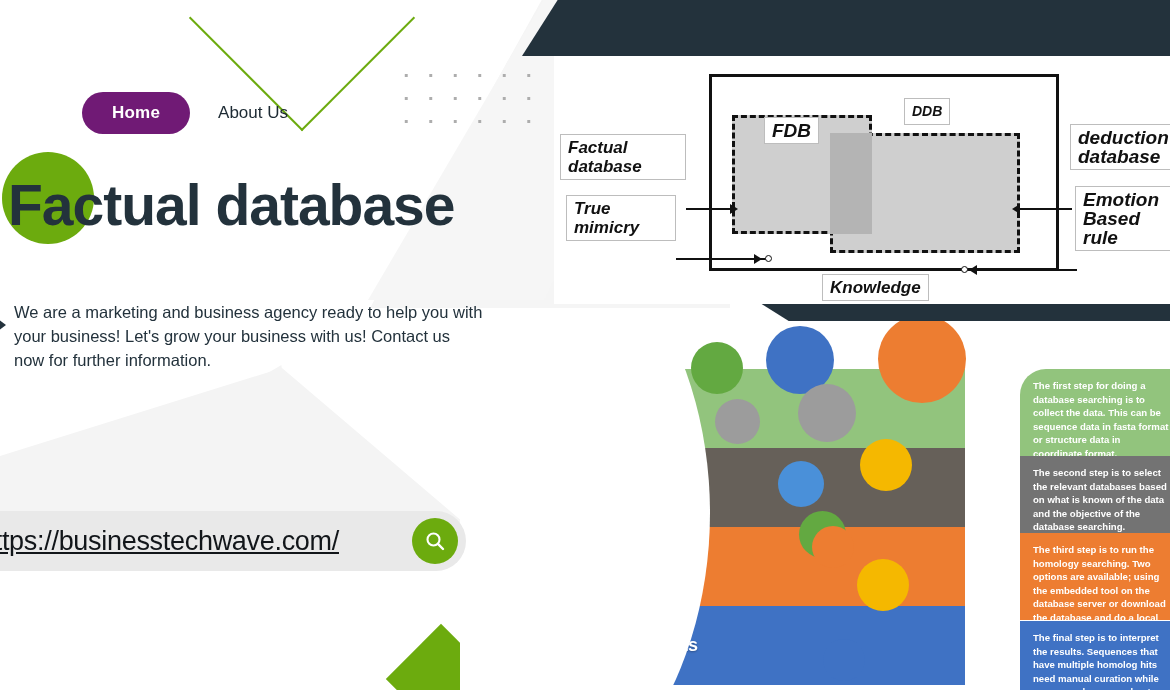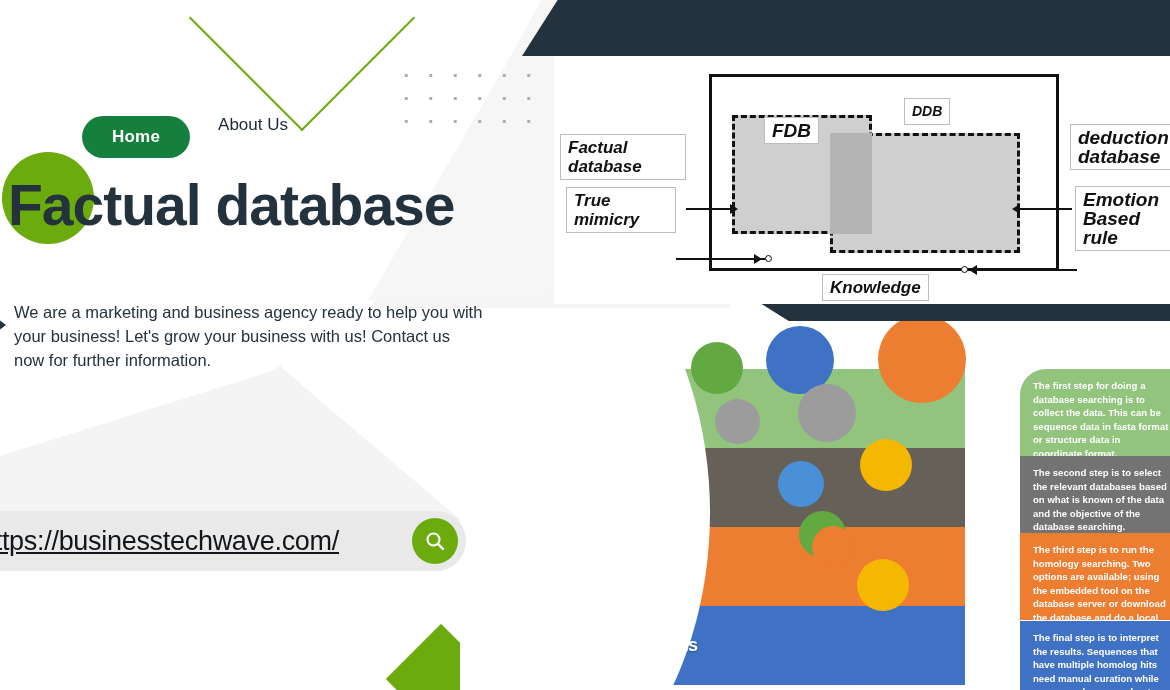--- a/index.html
+++ b/index.html
@@ -73,23 +73,23 @@
   
   .wedge-white {
     left: 330px; top: 600px; width: 120px; height: 95px;
     background:#ffffff;
     clip-path: polygon(0 0, 100% 100%, 0 100%);
   }
 
   
   .nav { position:absolute; left:82px; top:92px; display:flex; align-items:center; gap:26px; z-index:8;}
   .nav-home {
-    background:#15803d; color:#fff; font-weight:bold; font-size:17px;
+    background:#701a75; color:#fff; font-weight:bold; font-size:17px;
     padding:11px 30px; border-radius:22px; letter-spacing:.2px;
-    border:none; cursor:pointer; font-family:"Liberation Sans", sans-serif;margin-top:24px;
+    border:none; cursor:pointer; font-family:"Liberation Sans", sans-serif;
   }
   .nav-link {
     color:#1d2a33; font-size:17px; cursor:pointer; padding:4px 2px;
   }
 
   
   .hero-circle {
     position:absolute; left:2px; top:152px; width:92px; height:92px;
     border-radius:50%; background:#6cab0e; z-index:4;
   }
@@ -149,21 +149,21 @@
   }
   .dg-lbl {
     position:absolute; border:1px solid #bdbdbd; background:#fff;
     font-style:italic; font-weight:bold; color:#111;
     font-family:"Liberation Sans", sans-serif;
     padding:3px 7px; line-height:19px; white-space:pre-line;
   }
   .lbl-fdb   { left:210px; top:33px;  font-size:19px; z-index:4;margin-top:28px;}
   .lbl-ddb   { left:350px; top:42px;  font-size:14px; z-index:4;}
   .lbl-fact  { left:6px;   top:78px;  font-size:17px; width:126px;}
-  .lbl-true  { left:12px;  top:131px; font-size:17px; width:110px;}
+  .lbl-true  { left:12px;  top:139px; font-size:17px; width:110px;}
   .lbl-ded   { left:516px; top:68px;  font-size:19px; width:130px;}
   .lbl-emo   { left:521px; top:130px; font-size:19px; width:120px;}
   .lbl-know  { left:268px; top:218px; font-size:17px;text-align:center;}
   .dg-line { position:absolute; background:#111; height:2px; }
   .dg-dot {
     position:absolute; width:7px; height:7px; border-radius:50%;
     border:1.5px solid #111; background:#fff;
   }
   .dg-arrowhead {
     position:absolute; width:0;height:0;

